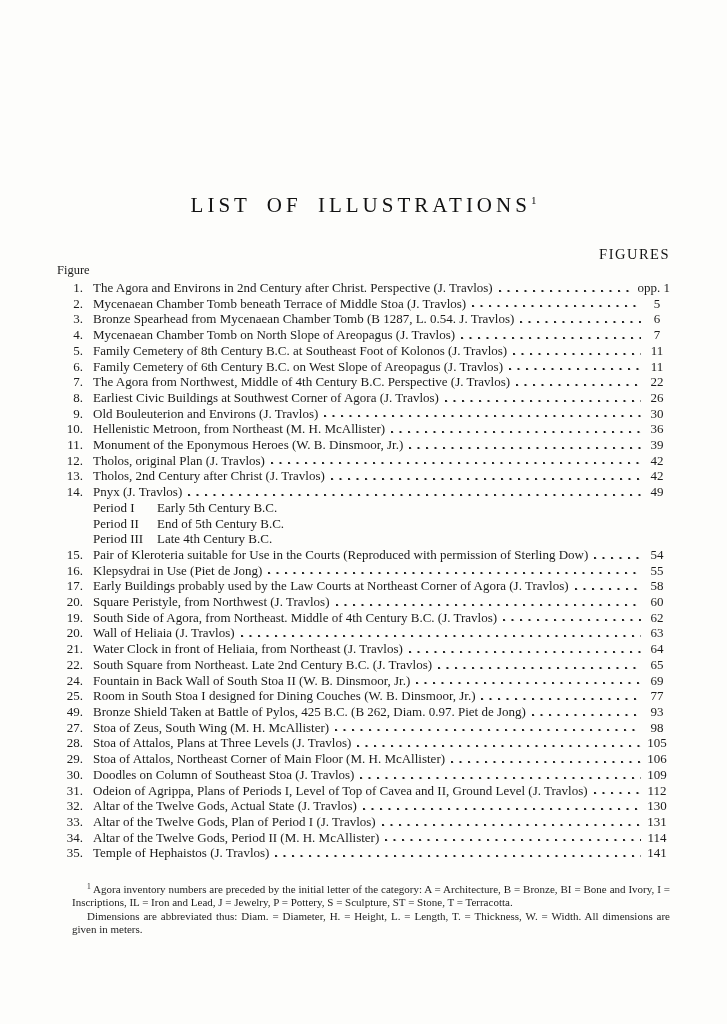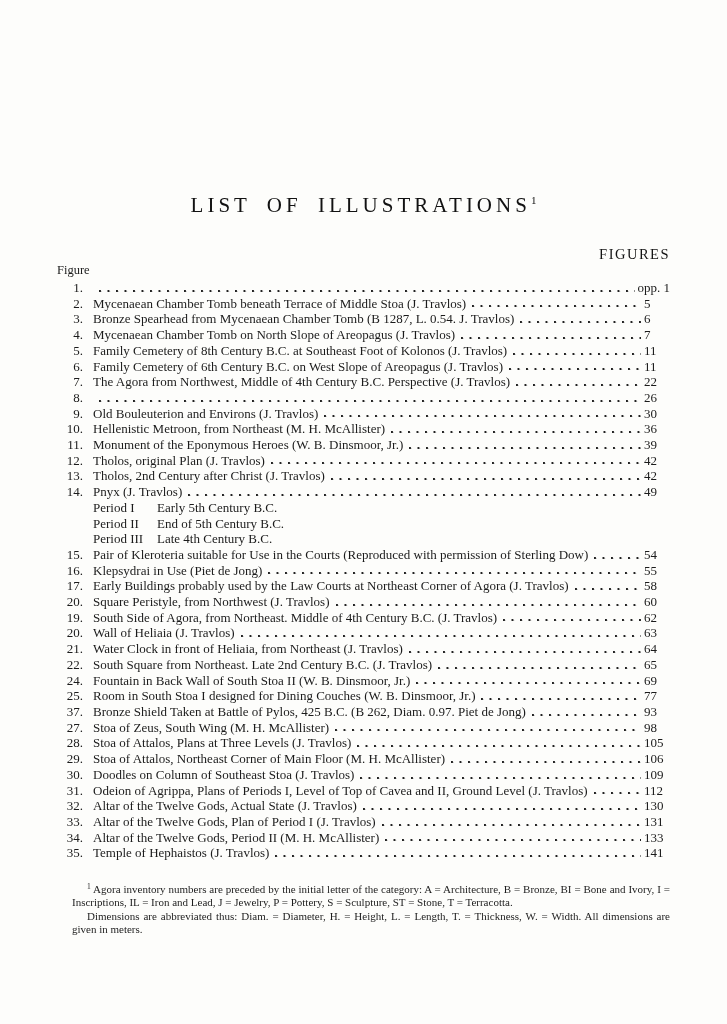--- a/index.html
+++ b/index.html
@@ -69,21 +69,21 @@
     margin-left: 6px;
     margin-right: 3px;
     background-image: radial-gradient(circle at 1.1px 1.1px, #222 1.05px, rgba(0,0,0,0) 1.4px);
     background-size: 8.5px 3px;
     background-repeat: repeat-x;
     background-position: left calc(100% - 3px);
   }
   .fig-page {
     flex: 0 0 auto;
     min-width: 26px;
-    text-align: left;
+    text-align: center;
   }
   .sub-row {
     padding-left: 36px;
     line-height: 15.7px;
     white-space: nowrap;
   }
   .period-label {
     display: inline-block;
     width: 64px;
   }
@@ -114,20 +114,21 @@
   </div>
 
   <div class="section-heading">FIGURES</div>
 
   <div class="column-label">Figure</div>
 
   <div class="figure-list">
   <div class="fig-row">
     <span class="fig-num">1.</span>
     <span class="fig-gap"></span>
+    <span class="fig-title">The Agora and Environs in 2nd Century after Christ. Perspective (J. Travlos)</span>
     <span class="leader"></span>
     <span class="fig-page">opp. 1</span>
   </div>
 
   <div class="fig-row">
     <span class="fig-num">2.</span>
     <span class="fig-gap"></span>
     <span class="fig-title">Mycenaean Chamber Tomb beneath Terrace of Middle Stoa (J. Travlos)</span>
     <span class="leader"></span>
     <span class="fig-page">5</span>
@@ -169,20 +170,21 @@
     <span class="fig-num">7.</span>
     <span class="fig-gap"></span>
     <span class="fig-title">The Agora from Northwest, Middle of 4th Century B.C. Perspective (J. Travlos)</span>
     <span class="leader"></span>
     <span class="fig-page">22</span>
   </div>
 
   <div class="fig-row">
     <span class="fig-num">8.</span>
     <span class="fig-gap"></span>
+    <span class="fig-title">Earliest Civic Buildings at Southwest Corner of Agora (J. Travlos)</span>
     <span class="leader"></span>
     <span class="fig-page">26</span>
   </div>
 
   <div class="fig-row">
     <span class="fig-num">9.</span>
     <span class="fig-gap"></span>
     <span class="fig-title">Old Bouleuterion and Environs (J. Travlos)</span>
     <span class="leader"></span>
     <span class="fig-page">30</span>
@@ -315,21 +317,21 @@
 
   <div class="fig-row">
     <span class="fig-num">25.</span>
     <span class="fig-gap"></span>
     <span class="fig-title">Room in South Stoa I designed for Dining Couches (W. B. Dinsmoor, Jr.)</span>
     <span class="leader"></span>
     <span class="fig-page">77</span>
   </div>
 
   <div class="fig-row">
-    <span class="fig-num">37.</span>
+    <span class="fig-num">49.</span>
     <span class="fig-gap"></span>
     <span class="fig-title">Bronze Shield Taken at Battle of Pylos, 425 B.C. (B 262, Diam. 0.97. Piet de Jong)</span>
     <span class="leader"></span>
     <span class="fig-page">93</span>
   </div>
 
   <div class="fig-row">
     <span class="fig-num">27.</span>
     <span class="fig-gap"></span>
     <span class="fig-title">Stoa of Zeus, South Wing (M. H. McAllister)</span>
@@ -383,21 +385,21 @@
     <span class="fig-title">Altar of the Twelve Gods, Plan of Period I (J. Travlos)</span>
     <span class="leader"></span>
     <span class="fig-page">131</span>
   </div>
 
   <div class="fig-row">
     <span class="fig-num">34.</span>
     <span class="fig-gap"></span>
     <span class="fig-title">Altar of the Twelve Gods, Period II (M. H. McAllister)</span>
     <span class="leader"></span>
-    <span class="fig-page">133</span>
+    <span class="fig-page">114</span>
   </div>
 
   <div class="fig-row">
     <span class="fig-num">35.</span>
     <span class="fig-gap"></span>
     <span class="fig-title">Temple of Hephaistos (J. Travlos)</span>
     <span class="leader"></span>
     <span class="fig-page">141</span>
   </div>
 </div>

